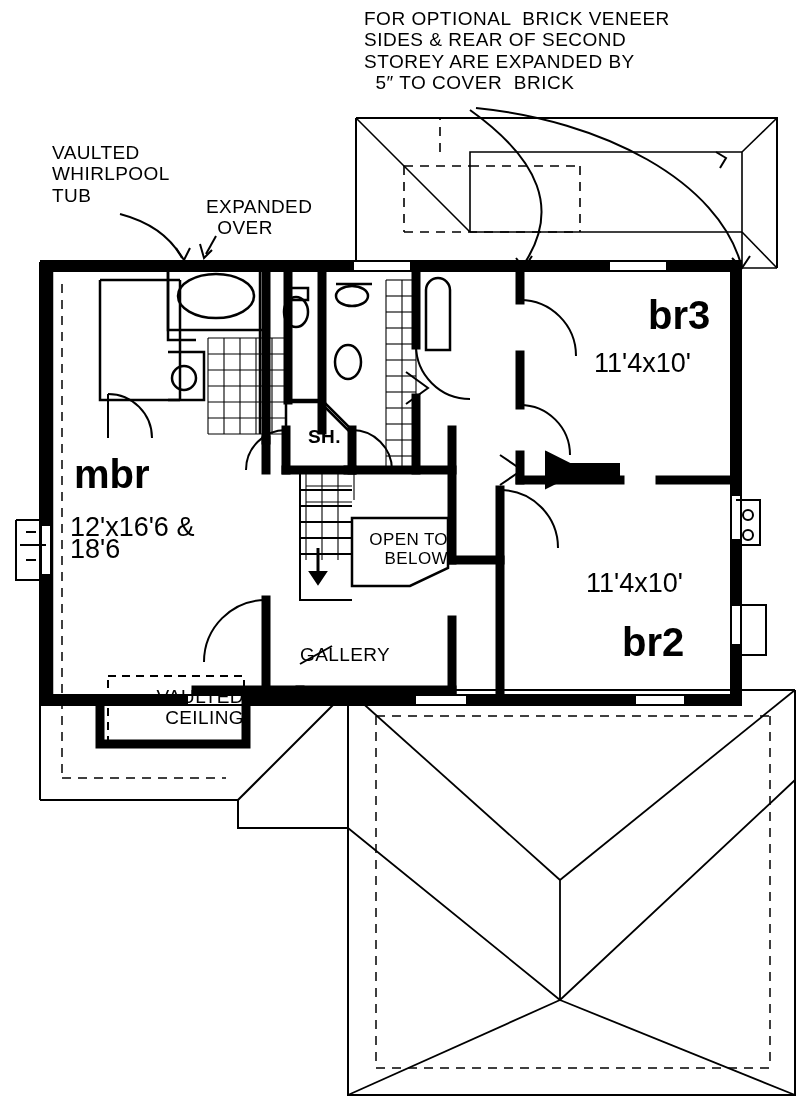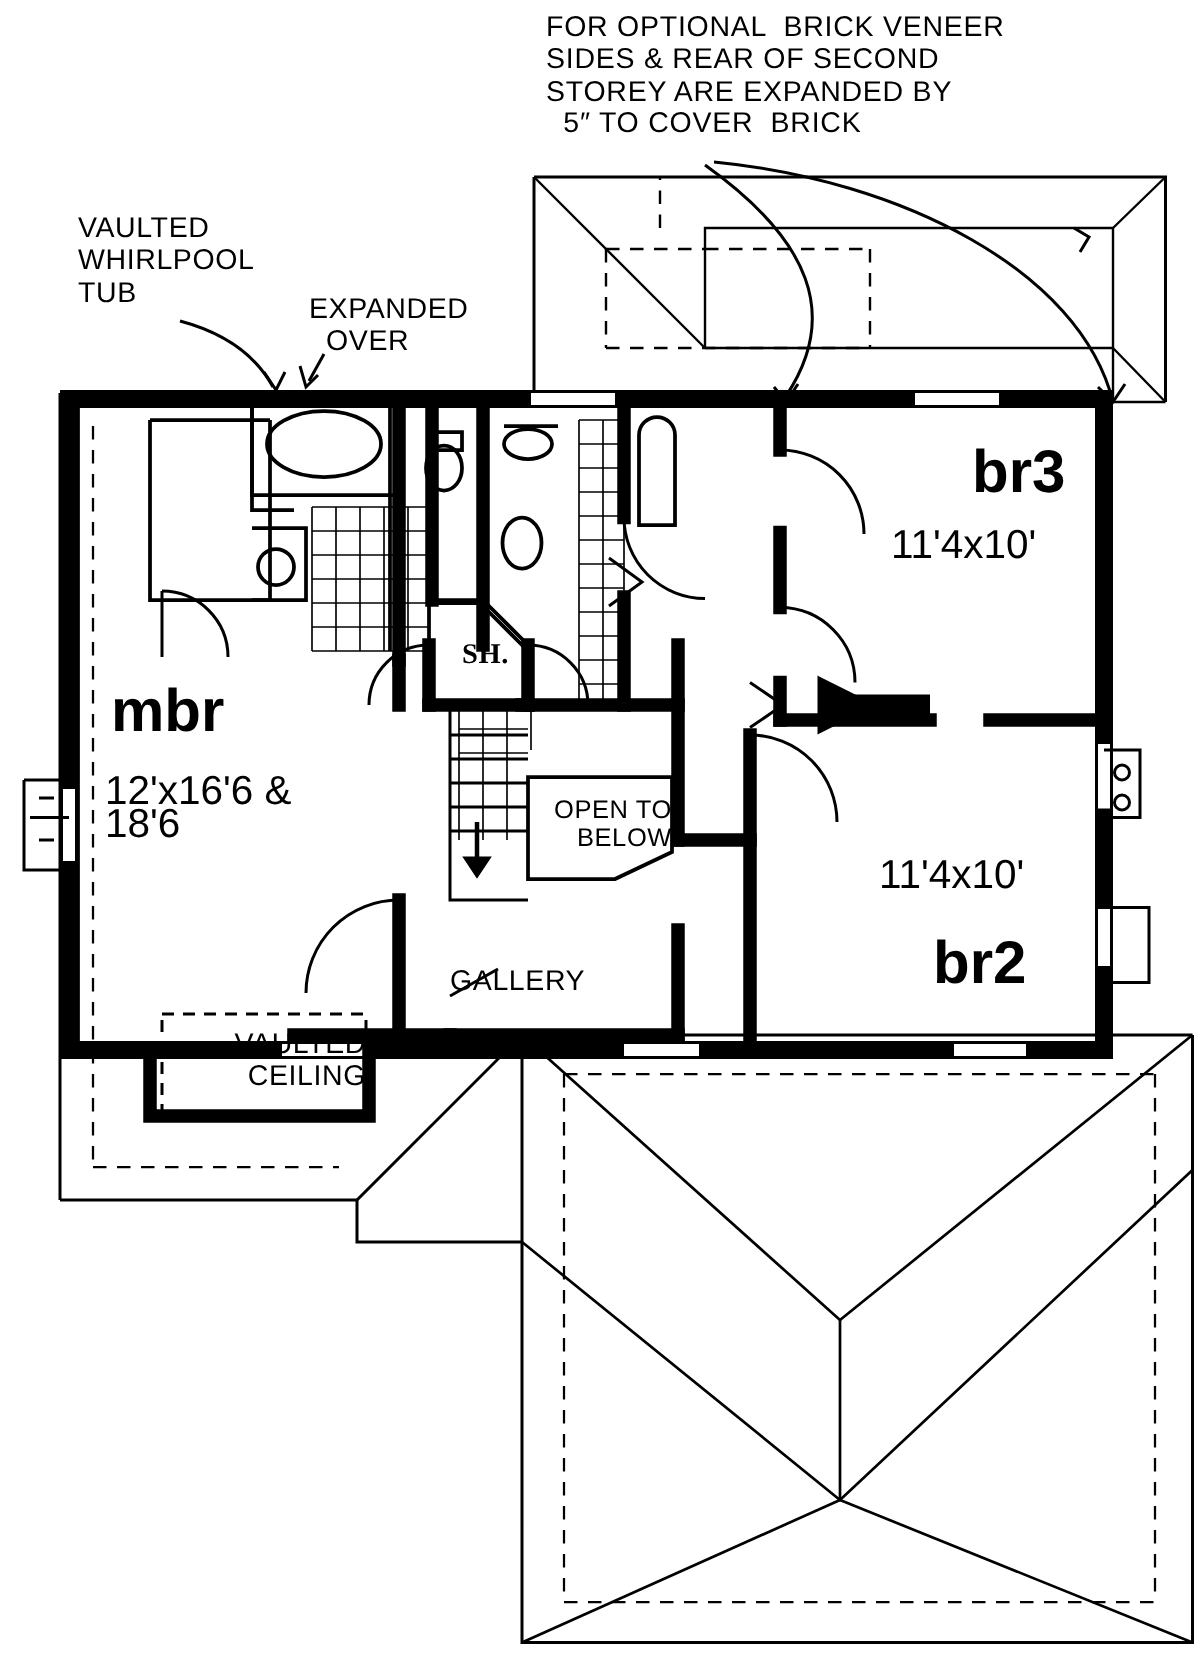--- a/index.html
+++ b/index.html
@@ -364,21 +364,21 @@
   <div class="txt roomname" style="left:74px; top:452px;">mbr</div>
   <div class="txt roomdim" style="left:70px; top:512px;">12'x16'6 &amp;</div>
   <div class="txt roomdim" style="left:70px; top:534px;">18'6</div>
 
   <div class="txt roomname" style="left:648px; top:293px;">br3</div>
   <div class="txt roomdim" style="left:594px; top:348px;">11'4x10'</div>
 
   <div class="txt roomdim" style="left:586px; top:568px;">11'4x10'</div>
   <div class="txt roomname" style="left:622px; top:620px;">br2</div>
 
-  <div class="txt mid" style="left:308px; top:426px; font-weight:bold;font-family:Liberation Serif, serif;">SH.</div>
+  <div class="txt mid" style="left:308px; top:426px; font-weight:bold;">SH.</div>
 
   <div class="txt small center" style="left:352px; top:530px; width:96px;">OPEN TO
 BELOW</div>
 
   <div class="txt mid" style="left:300px; top:644px;">GALLERY</div>
 
   <div class="txt mid center" style="left:108px; top:686px; width:136px;">VAULTED
 CEILING</div>
 
 </div>

